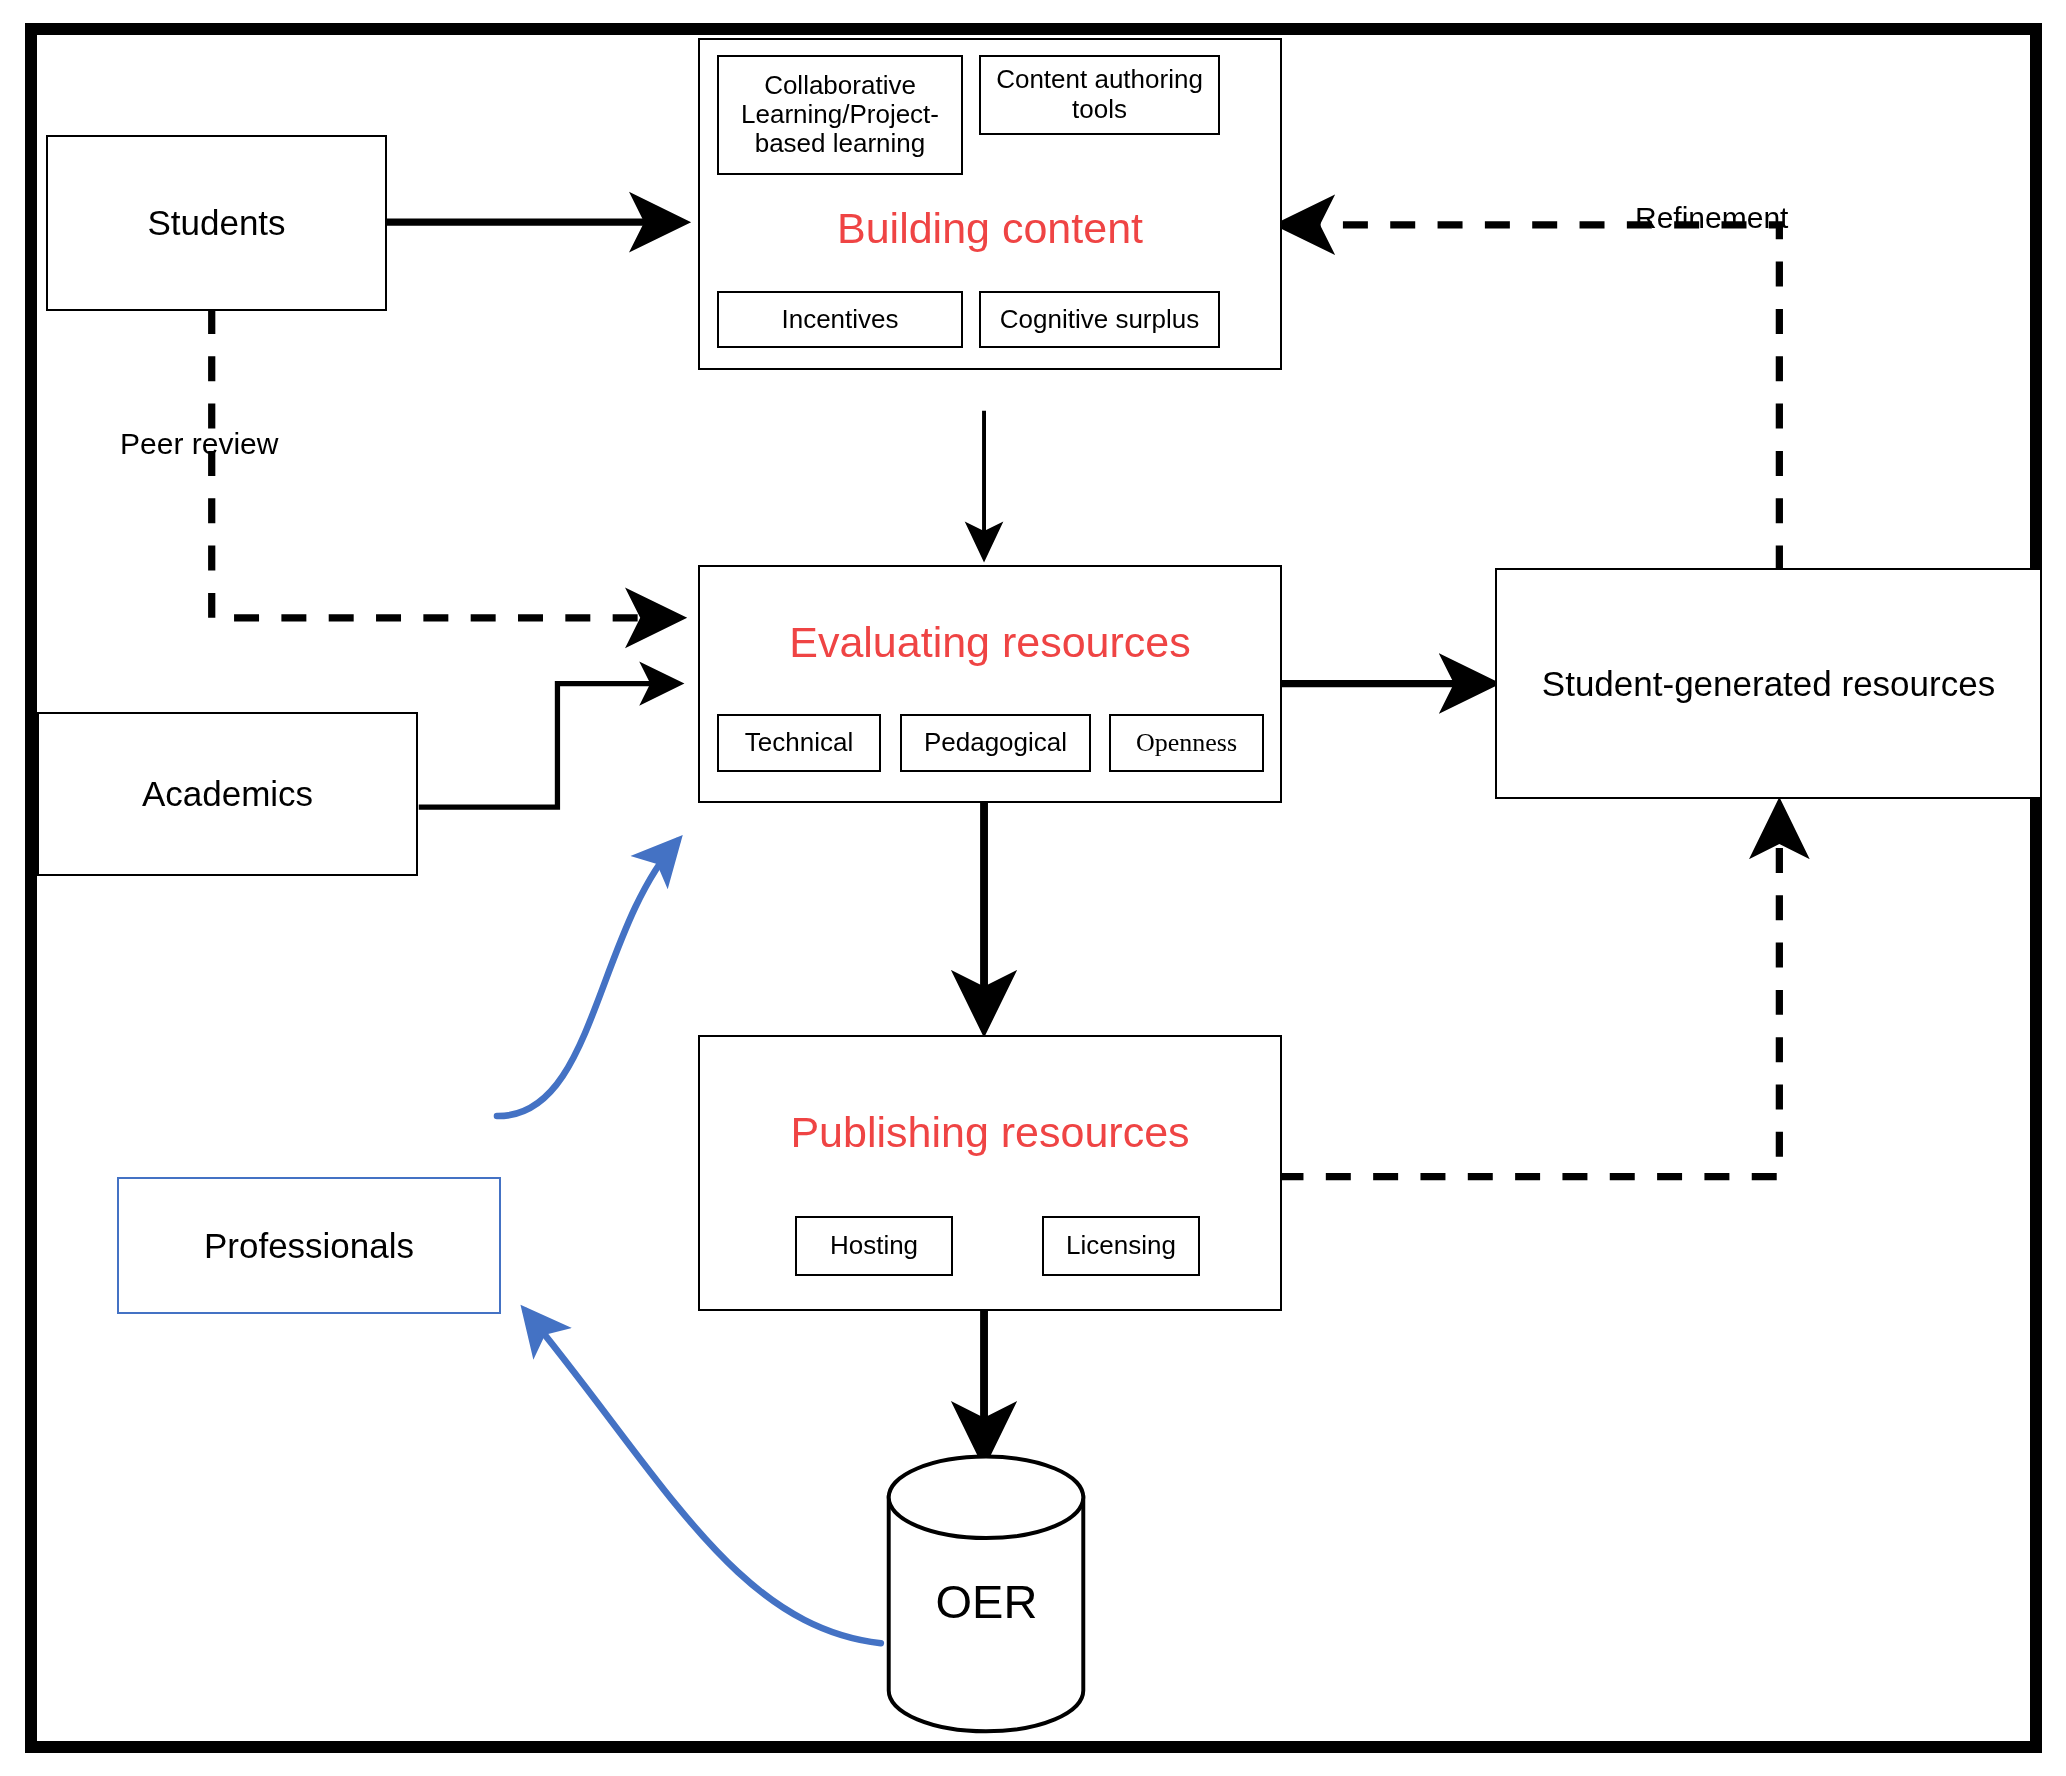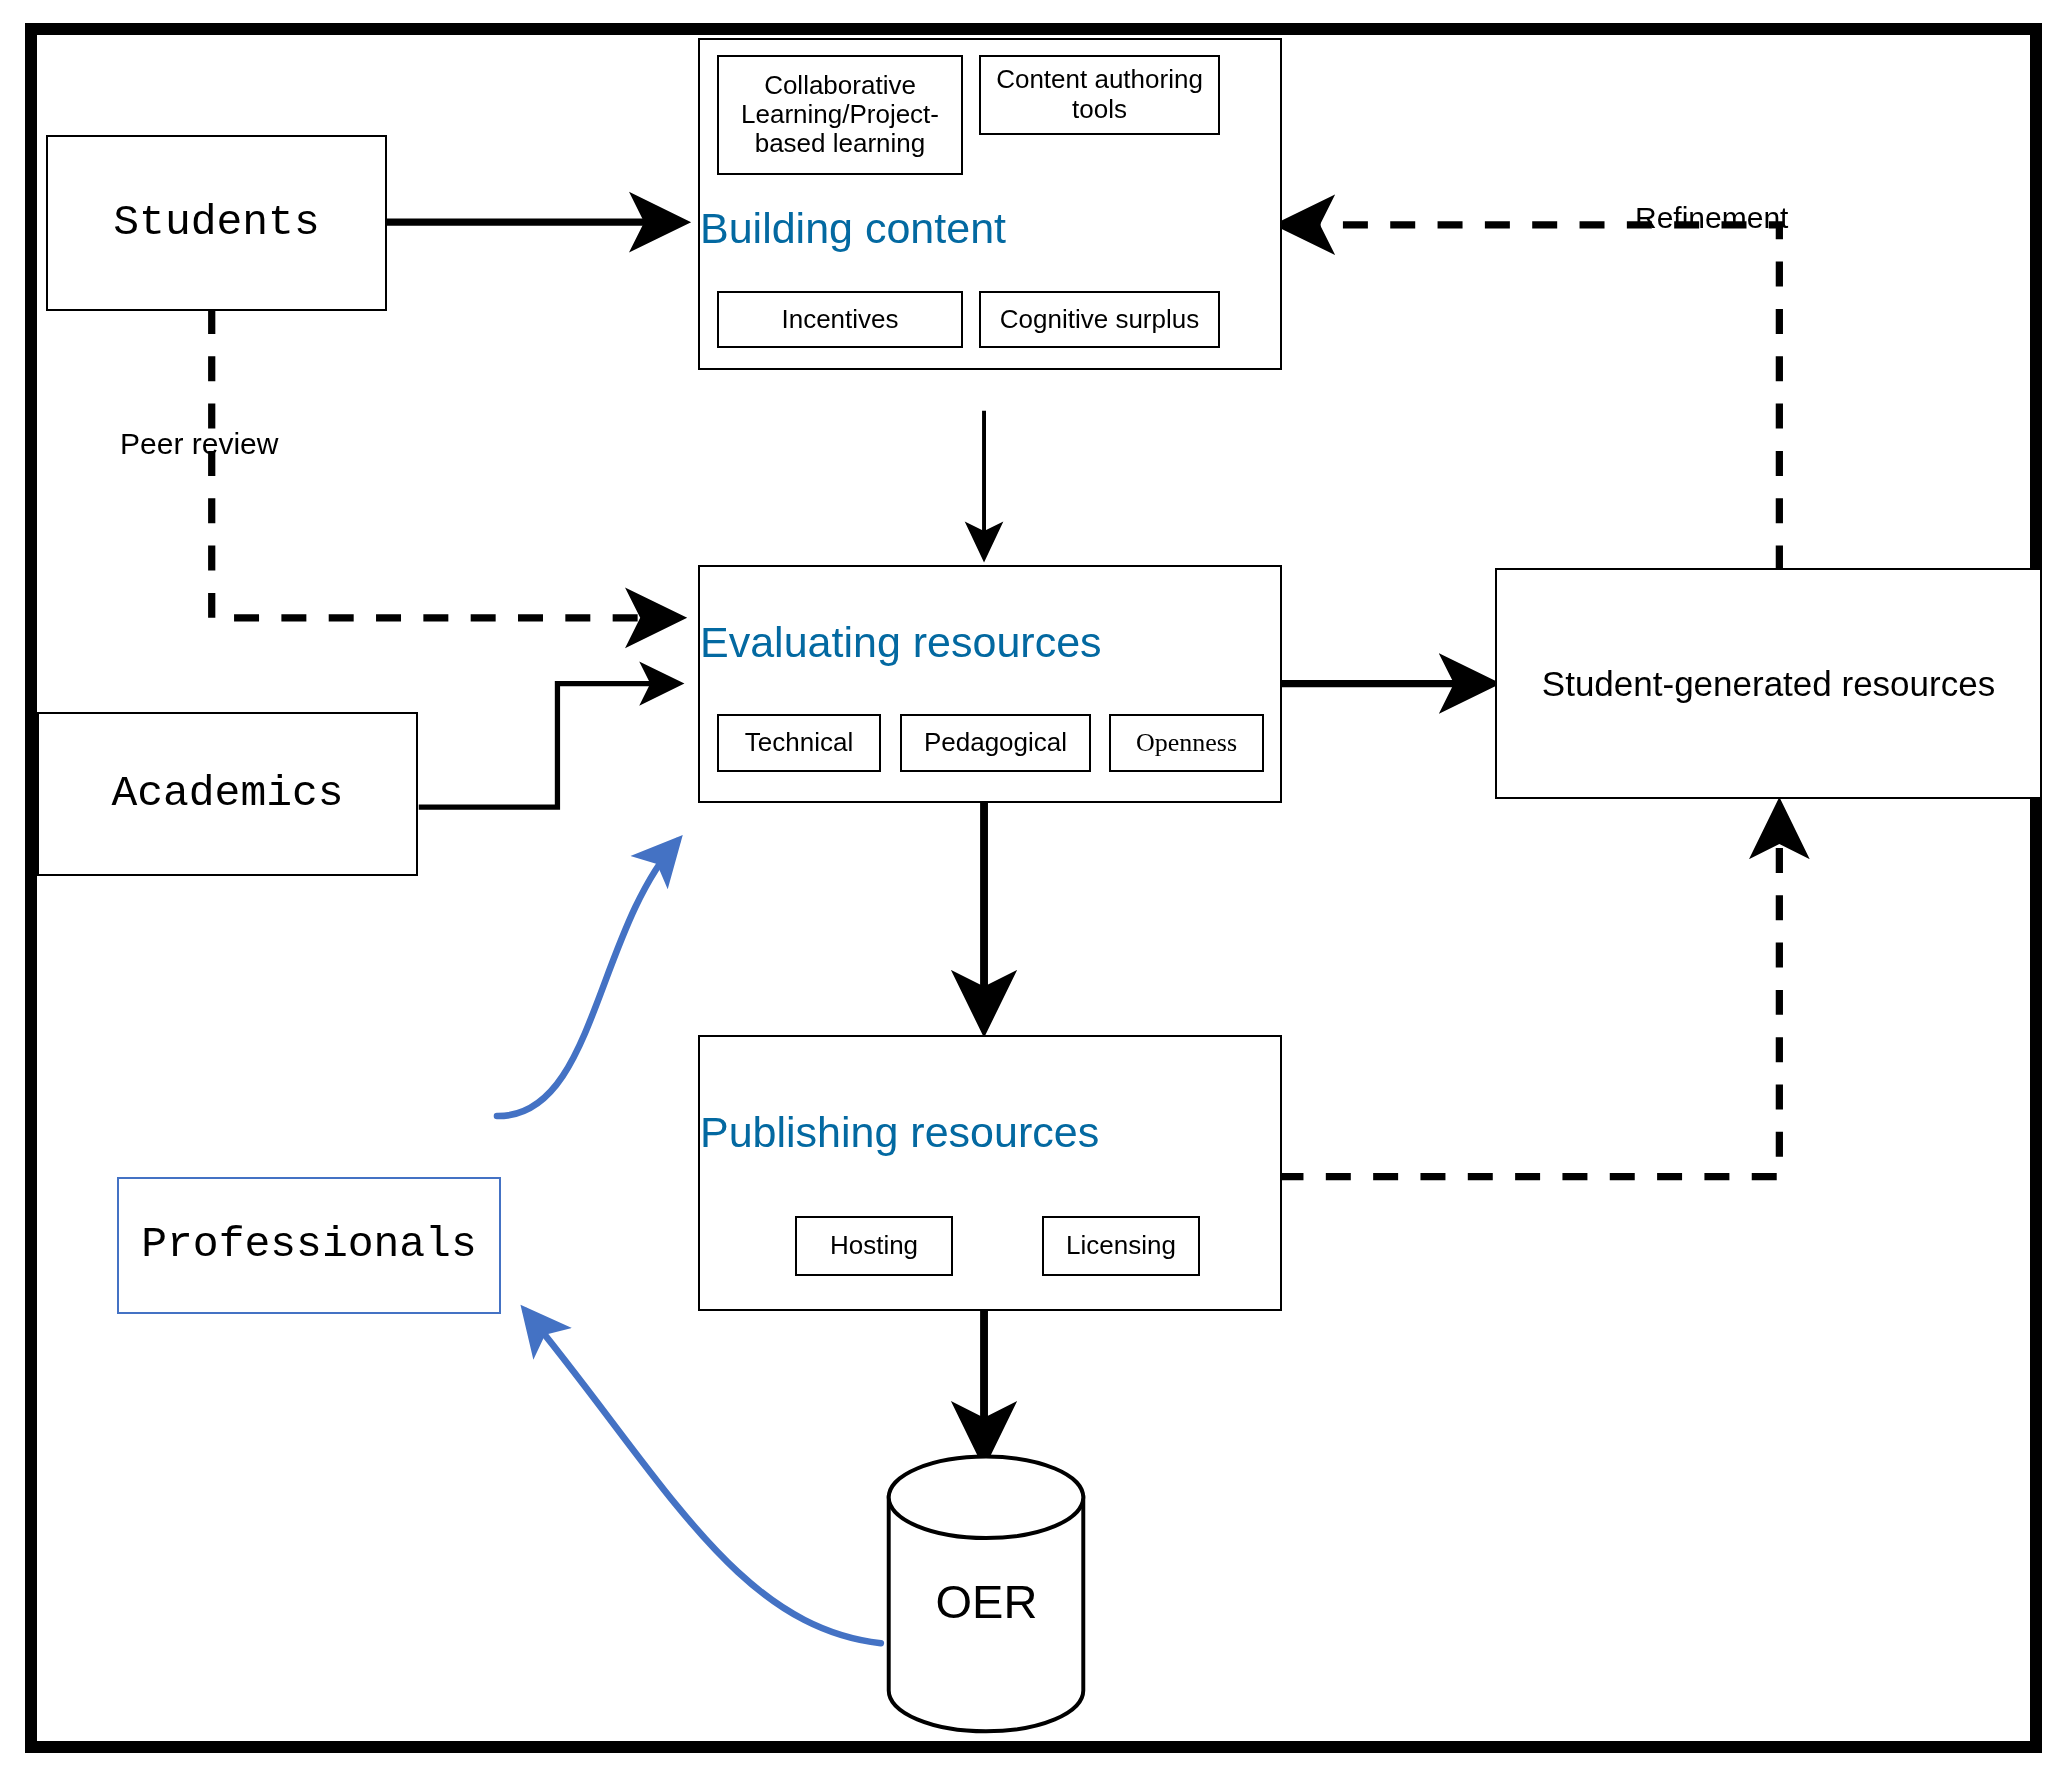--- a/index.html
+++ b/index.html
@@ -2,25 +2,25 @@
 <html style="font-size:10.5px"><head>
 <meta charset="utf-8">
 <style>
   html,body{margin:0;padding:0;background:#ffffff;}
   body{font-family:"Liberation Sans", sans-serif;}
   #stage{position:relative;width:2066px;height:1776px;background:#ffffff;overflow:hidden;}
   #frame{position:absolute;left:25px;top:23px;width:2017px;height:1730px;border:12.5px solid #000;box-sizing:border-box;background:#fff;}
   svg.layer{position:absolute;left:0;top:0;width:2066px;height:1776px;pointer-events:none;}
   .node{position:absolute;box-sizing:border-box;background:#ffffff;border:2.6px solid #000;display:flex;align-items:center;justify-content:center;}
   .node .cap{text-align:center;color:#000;line-height:1.12;}
-  .big{font-size:43px;font-family:Liberation Mono, monospace;}
+  .big{font-size:35px;}
   .mid{font-size:35px;}
   .sub{position:absolute;box-sizing:border-box;background:#ffffff;border:2px solid #000;display:flex;align-items:center;justify-content:center;text-align:center;font-size:26px;line-height:1.12;color:#000;}
   .grp{position:absolute;box-sizing:border-box;background:#ffffff;border:2.6px solid #000;}
-  .grptitle{position:absolute;width:100%;font-size:43px;color:#0369a1;}
+  .grptitle{position:absolute;width:100%;text-align:center;font-size:43px;color:#ef4444;}
   .blue{border-color:#4472C4;}
   .edgelabel{position:absolute;font-size:30px;color:#000;white-space:nowrap;}
 </style>
 </head>
 <body>
 
 <div id="stage">
 
   <div id="frame"></div>
 

